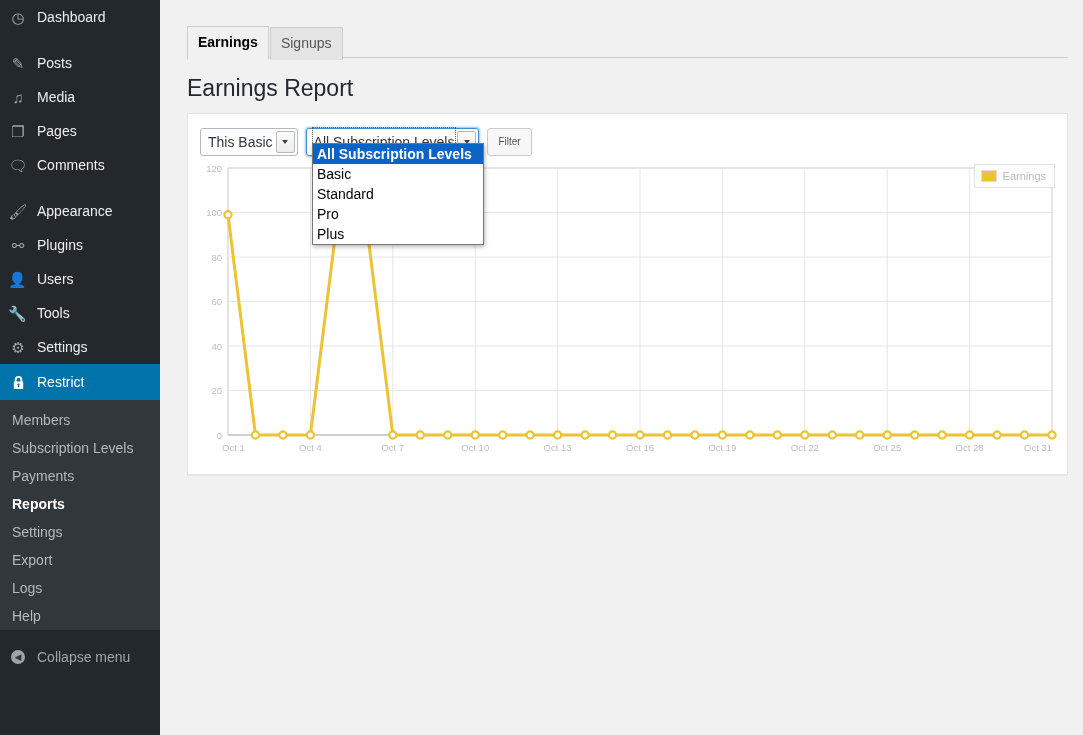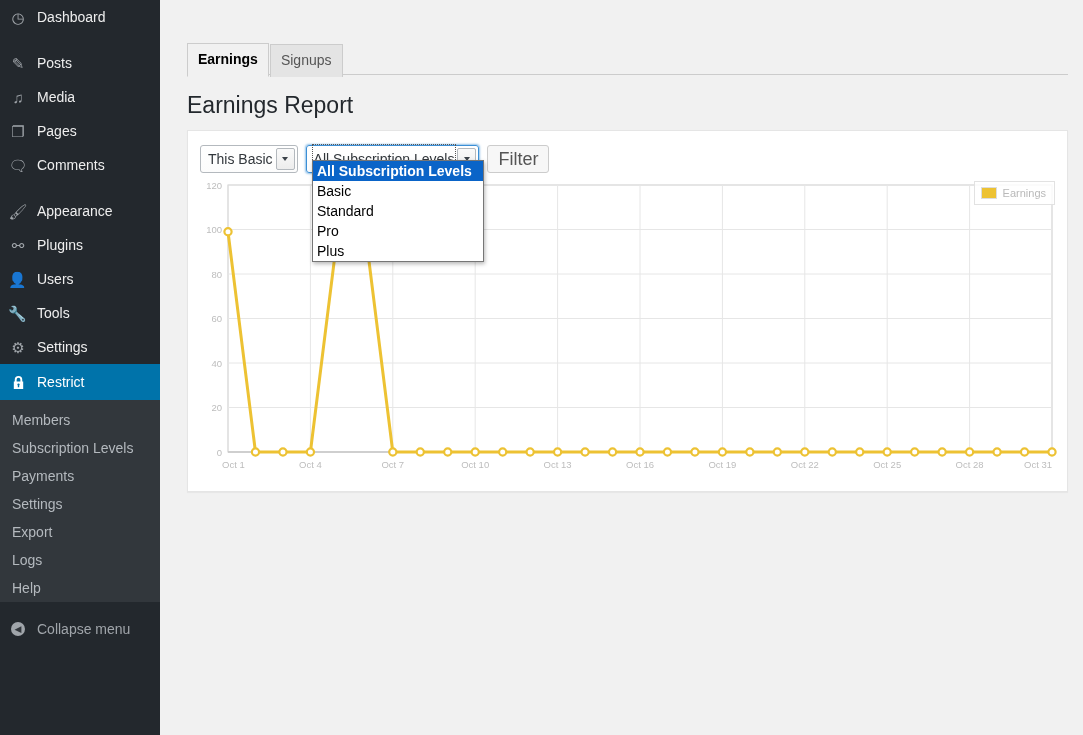--- a/index.html
+++ b/index.html
@@ -95,21 +95,20 @@
     font-size: 9px; line-height: 14px; text-align: center;
   }
 
   
   .content {
     flex: 1;
     background: #f1f1f1;
     padding: 5px;
     position: relative;
     overflow: hidden;
-    margin-top: 17px;
   }
 
   .tabs-row {
     position: relative;
     margin: 20px 0 0 22px;
     height: 33px;
     border-bottom: 1px solid #ccc;
     width: 881px;
   }
   .nav-tab {
@@ -201,21 +200,21 @@
   }
 
   .wp-button {
     height: 28px;
     line-height: 26px;
     padding: 0 10px;
     border: 1px solid #ccc;
     border-radius: 3px;
     background: #f7f7f7;
     color: #555;
-    font-size: 18px;
+    font-size: 10px;
     cursor: pointer;
   }
 
   
   .dropdown-list {
     position: absolute;
     left: 124px;
     top: 29px;
     width: 172px;
     background: #fff;
@@ -326,20 +325,21 @@
           <path fill="#ffffff" d="M12 7V5a4 4 0 0 0-8 0v2H3v8h10V7h-1zM6 5a2 2 0 0 1 4 0v2H6V5zm2.75 6.2V13h-1.5v-1.8a1.2 1.2 0 1 1 1.5 0z"></path>
         </svg>
       </span>
       <span class="lbl">Restrict</span>
     </div>
 
     <div class="submenu" id="submenu-items">
         <div class="sub-item">Members</div>
         <div class="sub-item">Subscription Levels</div>
         <div class="sub-item">Payments</div>
+        <div class="sub-item current">Reports</div>
         <div class="sub-item">Settings</div>
         <div class="sub-item">Export</div>
         <div class="sub-item">Logs</div>
         <div class="sub-item">Help</div>
       </div>
 
     <div class="collapse-row">
       <span class="ico">
         <span class="collapse-circle">◀</span>
       </span>

